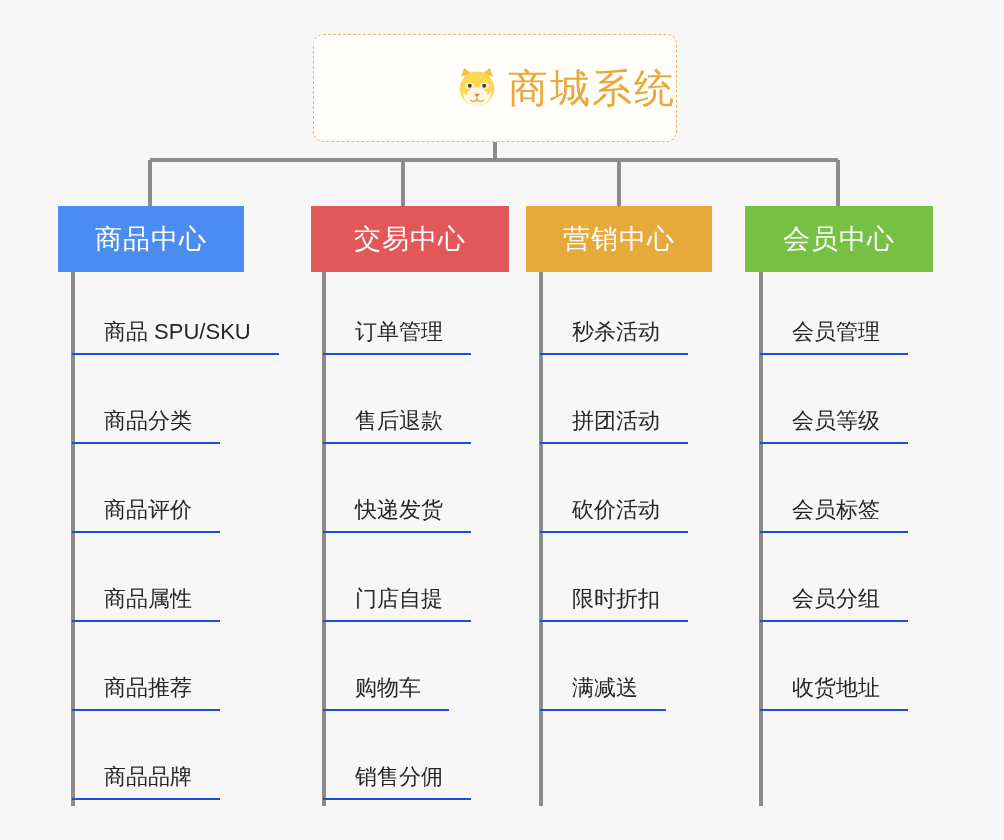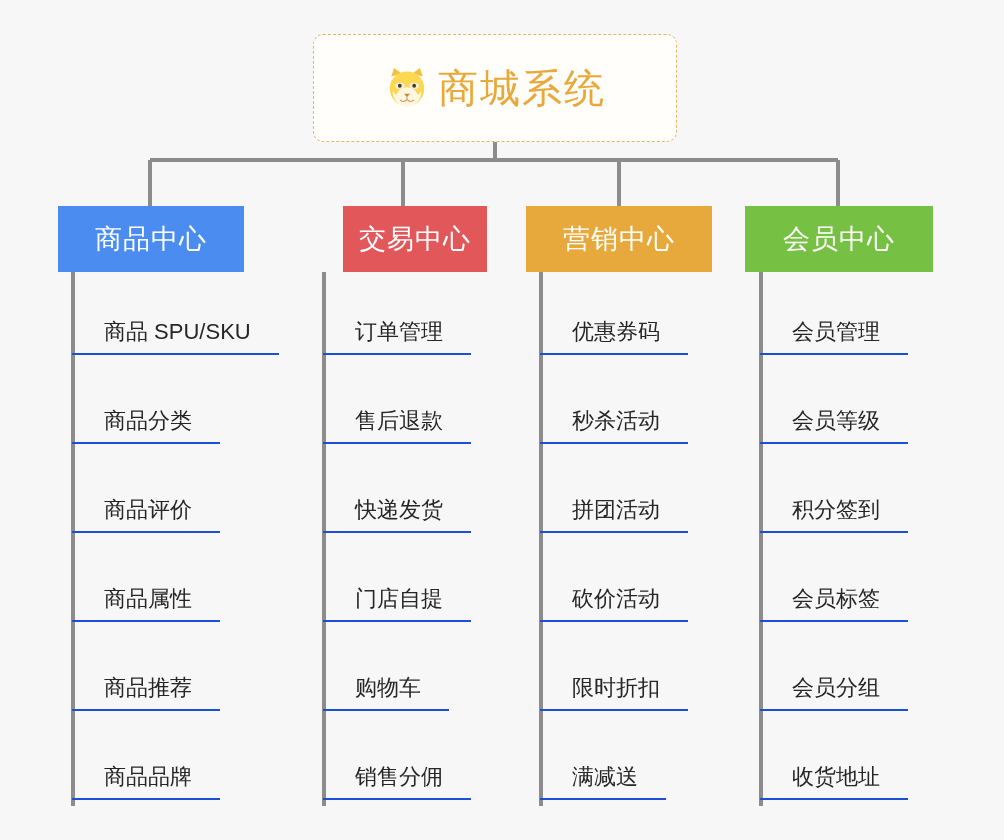--- a/index.html
+++ b/index.html
@@ -36,21 +36,21 @@
     left: 313px;
     top: 34px;
     width: 364px;
     height: 108px;
     background: #fffefb;
     border: 1px dashed #e8b563;
     border-radius: 10px;
     box-sizing: border-box;
     display: flex;
     align-items: center;
-    justify-content: center;
+    justify-content: flex-end;
     gap: 8px;
   }
   .root-icon {
     width: 46px;
     height: 46px;
     flex: 0 0 auto;
     display: block;
   }
   .root-title {
     color: #e9a93a;
@@ -69,21 +69,21 @@
     box-sizing: border-box;
     display: flex;
     align-items: center;
     justify-content: center;
     color: #ffffff;
     font-size: 27px;
     letter-spacing: 1px;
     white-space: nowrap;
   }
   .cat-0 { left: 58px;  width: 186px; }
-  .cat-1 { left: 311px; width: 144px; margin-left: 32px; }
+  .cat-1 { left: 311px; width: 198px; }
   .cat-2 { left: 526px; width: 186px; }
   .cat-3 { left: 745px; width: 188px; }
 
   
   .leaf-col {
     position: absolute;
     top: 272px;
   }
   .col-0 { left: 72px; }
   .col-1 { left: 323px; }
@@ -210,23 +210,20 @@
     <div class="leaf-item">
         <span class="leaf-label">购物车</span>
       </div>
     <div class="leaf-item">
         <span class="leaf-label">销售分佣</span>
       </div>
   </div>
 
   <div class="leaf-col col-2">
     <div class="leaf-item">
-        <span class="leaf-label">优惠券码</span>
-      </div>
-    <div class="leaf-item">
         <span class="leaf-label">秒杀活动</span>
       </div>
     <div class="leaf-item">
         <span class="leaf-label">拼团活动</span>
       </div>
     <div class="leaf-item">
         <span class="leaf-label">砍价活动</span>
       </div>
     <div class="leaf-item">
         <span class="leaf-label">限时折扣</span>
@@ -237,23 +234,20 @@
   </div>
 
   <div class="leaf-col col-3">
     <div class="leaf-item">
         <span class="leaf-label">会员管理</span>
       </div>
     <div class="leaf-item">
         <span class="leaf-label">会员等级</span>
       </div>
     <div class="leaf-item">
-        <span class="leaf-label">积分签到</span>
-      </div>
-    <div class="leaf-item">
         <span class="leaf-label">会员标签</span>
       </div>
     <div class="leaf-item">
         <span class="leaf-label">会员分组</span>
       </div>
     <div class="leaf-item">
         <span class="leaf-label">收货地址</span>
       </div>
   </div>
 

